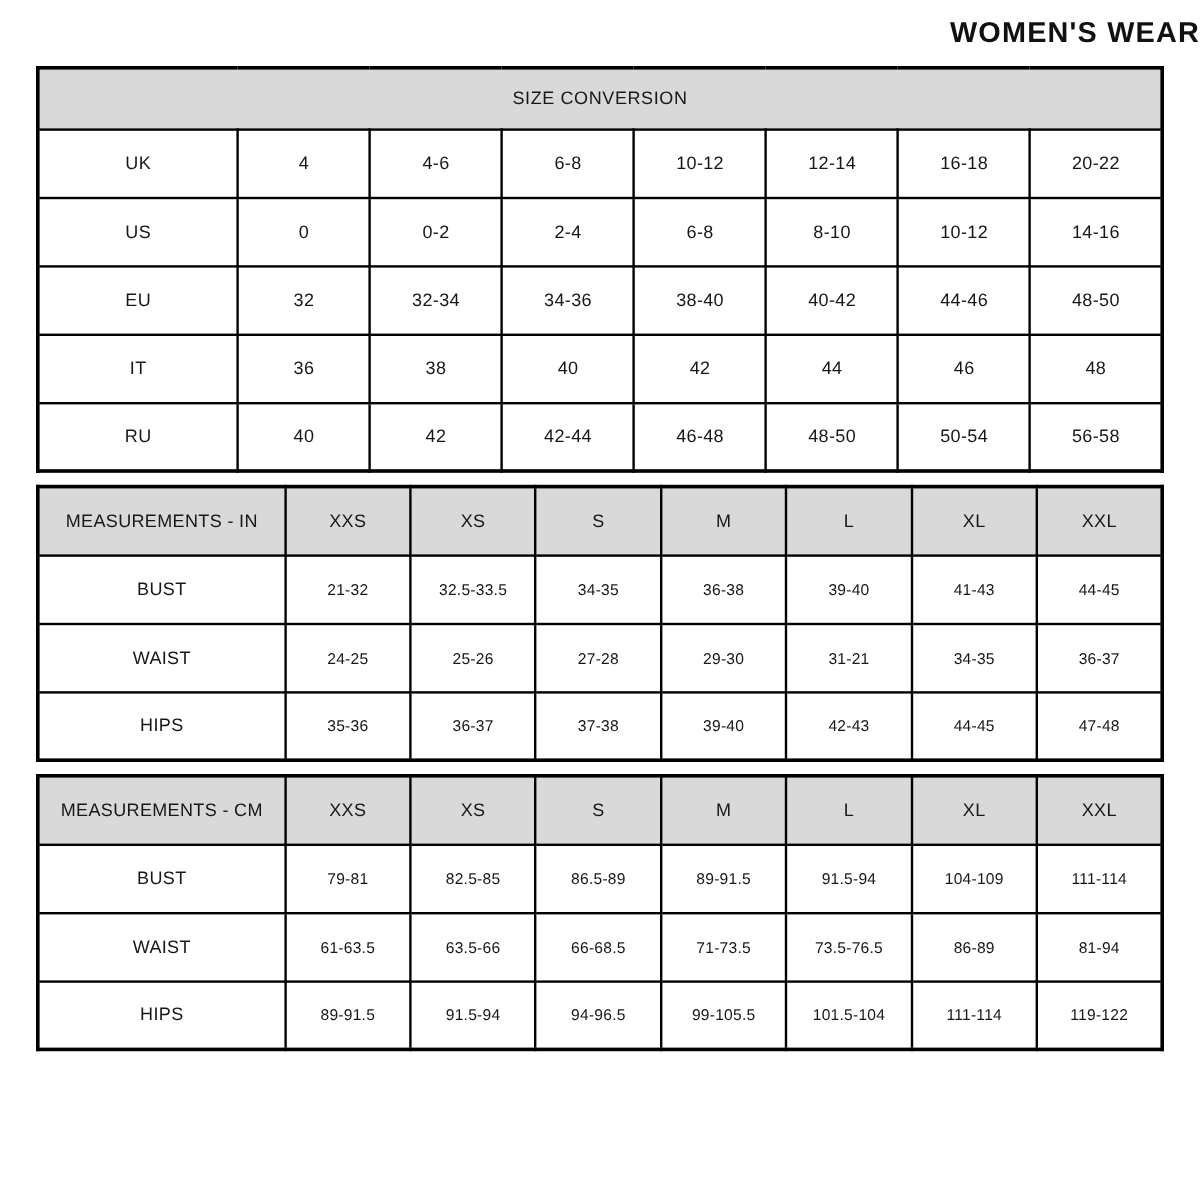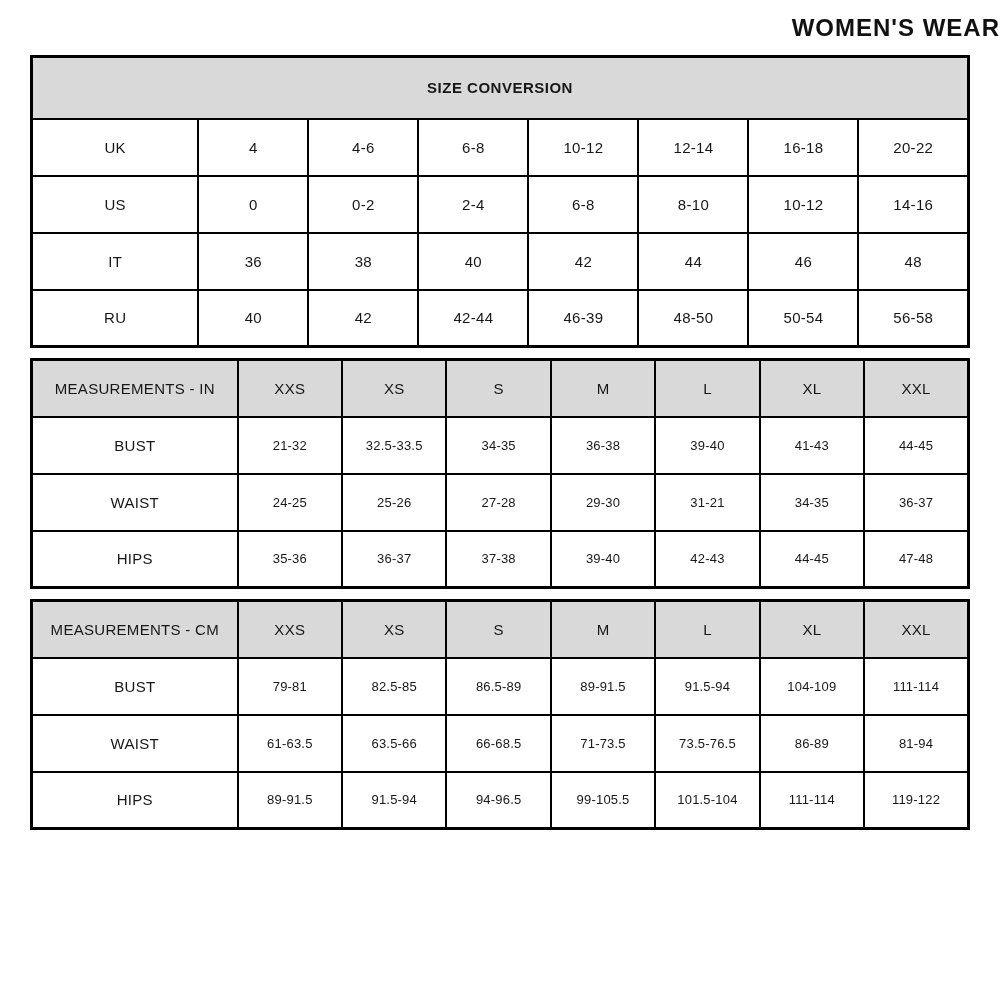--- a/index.html
+++ b/index.html
@@ -33,21 +33,21 @@
     vertical-align: middle;
     font-size: 15px;
     letter-spacing: 0.3px;
     color: #171717;
     height: 57px;
     padding: 2px 4px;
   }
   .gray { background: #d9d9d9; }
   
   .conv col.label-col { width: 17.8%; }
-  .conv td.banner { height: 62px; font-weight: 700; letter-spacing: 0.5px; font-size: 15px; }
+  .conv td.banner { height: 51px; font-weight: 400; letter-spacing: 0.5px; font-size: 15px; }
   
   .meas col.label-col { width: 22%; }
   .meas td.val { font-size: 13px; letter-spacing: 0.2px; margin-left: 41px; }
   .meas td.head { font-weight: 400; }
 </style>
 </head>
 <body>
 
 <div class="page">
 
@@ -82,35 +82,45 @@
       <td>US</td>
       <td>0</td>
       <td>0-2</td>
       <td>2-4</td>
       <td>6-8</td>
       <td>8-10</td>
       <td>10-12</td>
       <td>14-16</td>
     </tr>
     <tr>
+      <td>EU</td>
+      <td>32</td>
+      <td>32-34</td>
+      <td>34-36</td>
+      <td>38-40</td>
+      <td>40-42</td>
+      <td>44-46</td>
+      <td>48-50</td>
+    </tr>
+    <tr>
       <td>IT</td>
       <td>36</td>
       <td>38</td>
       <td>40</td>
       <td>42</td>
       <td>44</td>
       <td>46</td>
       <td>48</td>
     </tr>
     <tr>
       <td>RU</td>
       <td>40</td>
       <td>42</td>
       <td>42-44</td>
-      <td>46-39</td>
+      <td>46-48</td>
       <td>48-50</td>
       <td>50-54</td>
       <td>56-58</td>
     </tr>
   </tbody>
     </table>
 
   <table class="tbl meas">
     <colgroup>
       <col class="label-col">

